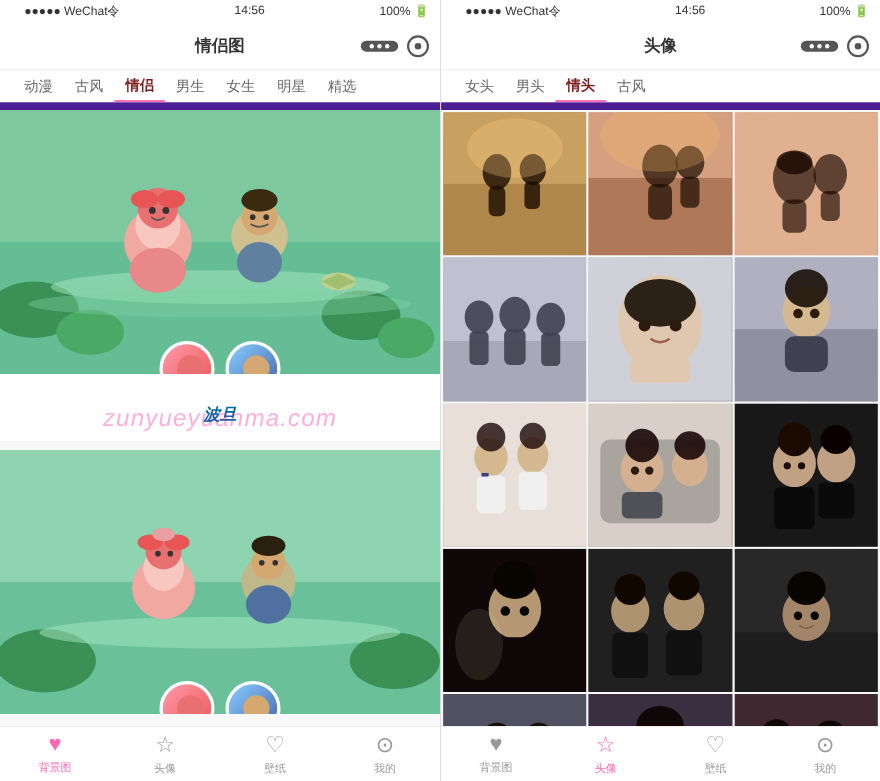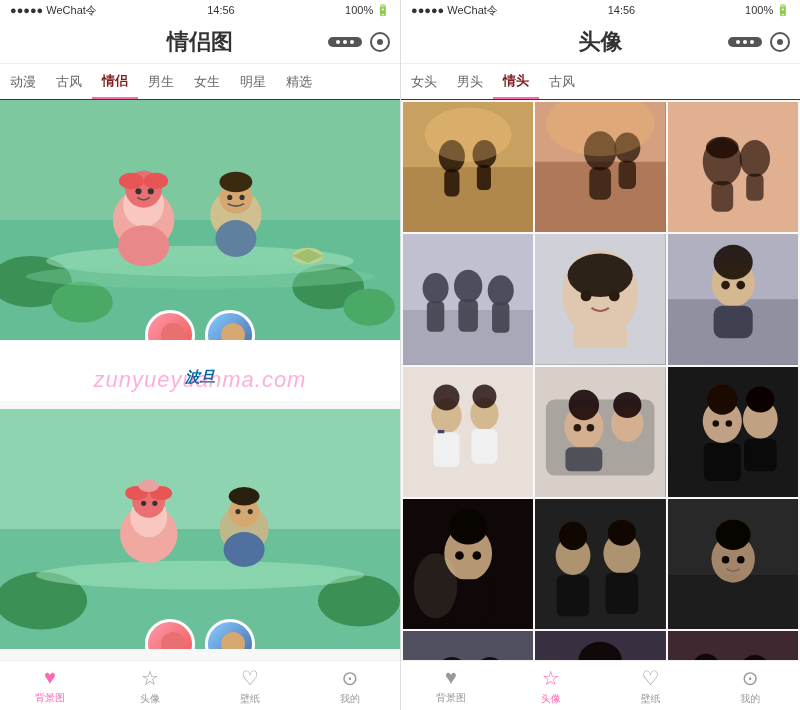--- a/index.html
+++ b/index.html
@@ -26,34 +26,35 @@
     
     .status-bar {
       height: 20px;
       background: #fff;
       display: flex;
       align-items: center;
       justify-content: space-between;
       padding: 0 10px;
       font-size: 11px;
       color: #333;
+      margin-left: 12px;
     }
 
     
     .title-bar {
       height: 44px;
       background: #fff;
       display: flex;
       align-items: center;
       justify-content: center;
       position: relative;
       border-bottom: 1px solid #eee;
     }
     .title-bar .title {
-      font-size: 22px;
+      font-size: 15px;
       font-weight: 600;
       color: #333;
     }
     .title-bar .right-icons {
       position: absolute;
       right: 10px;
       display: flex;
       align-items: center;
       gap: 8px;
     }
@@ -88,22 +89,22 @@
       background: #555;
       border-radius: 50%;
     }
 
     
     .category-tabs {
       height: 36px;
       display: flex;
       align-items: center;
       overflow-x: auto;
-      border-bottom: 1px solid #4c1d95;
-      padding: 0 0;
+      border-bottom: 7px solid #4c1d95;
+      padding: 0 12px;
       scrollbar-width: none;
     }
     .category-tabs::-webkit-scrollbar { display: none; }
     .tab-item {
       padding: 0 10px;
       font-size: 13px;
       color: #666;
       white-space: nowrap;
       height: 100%;
       display: flex;

